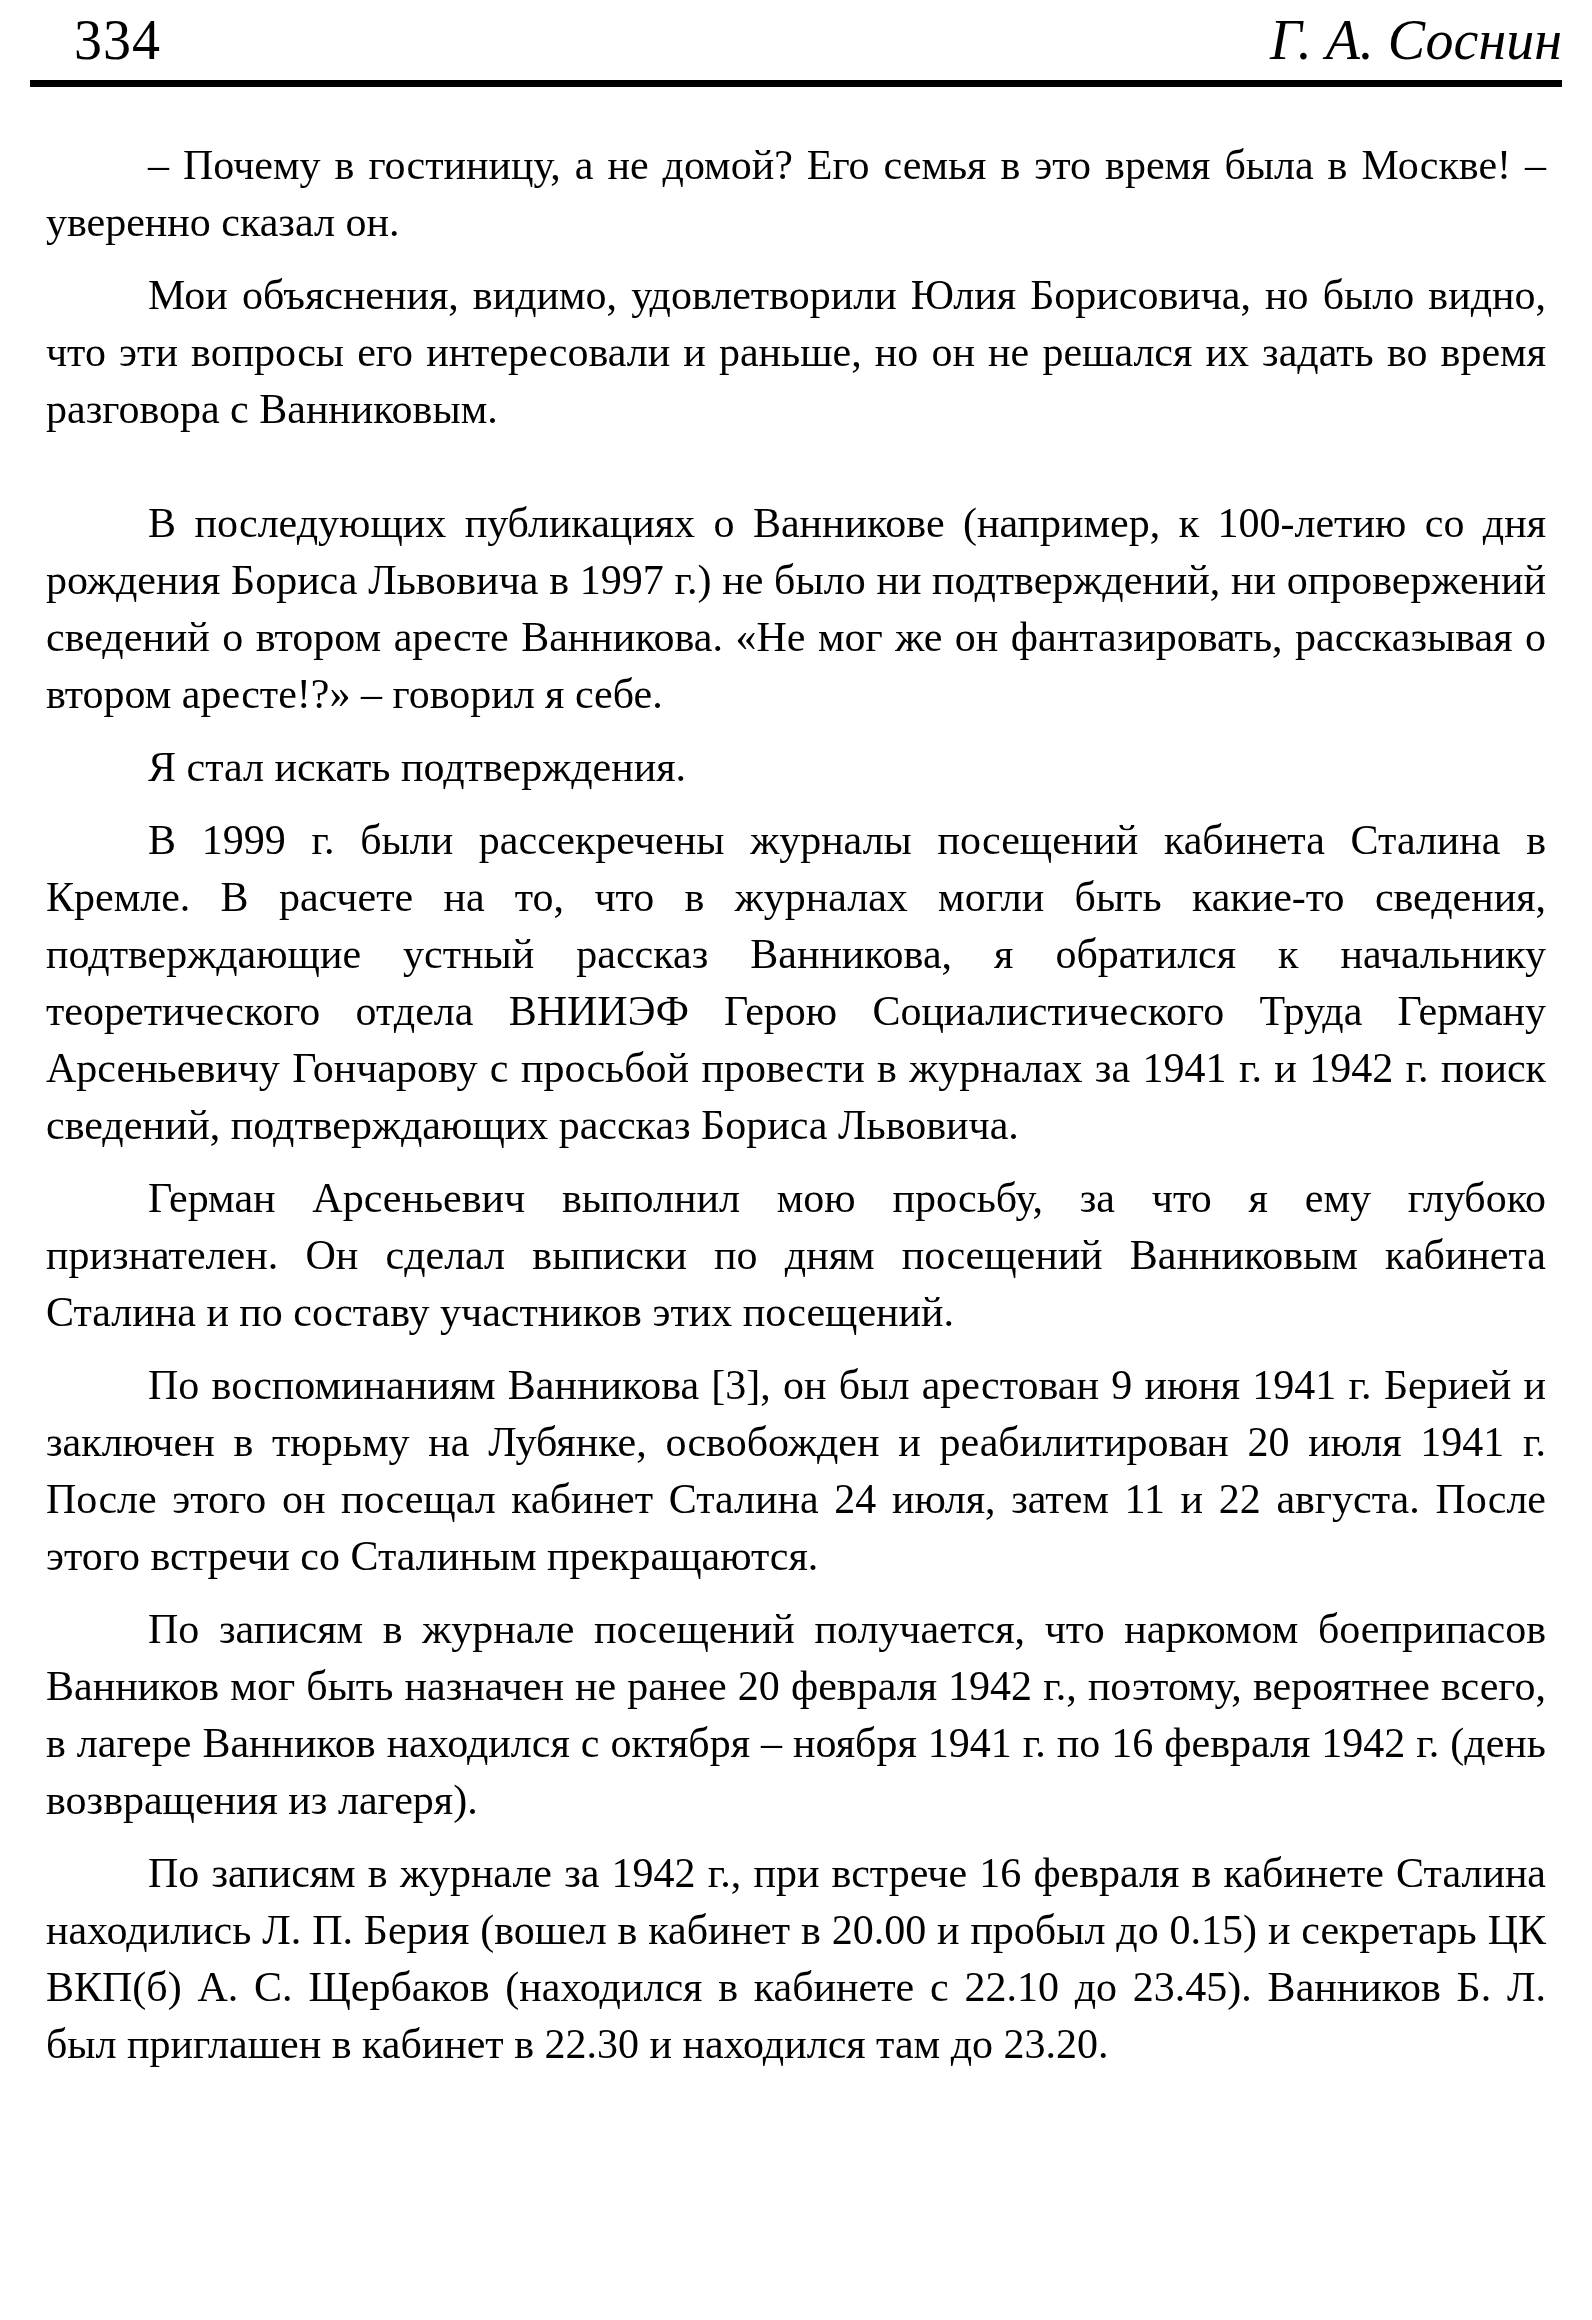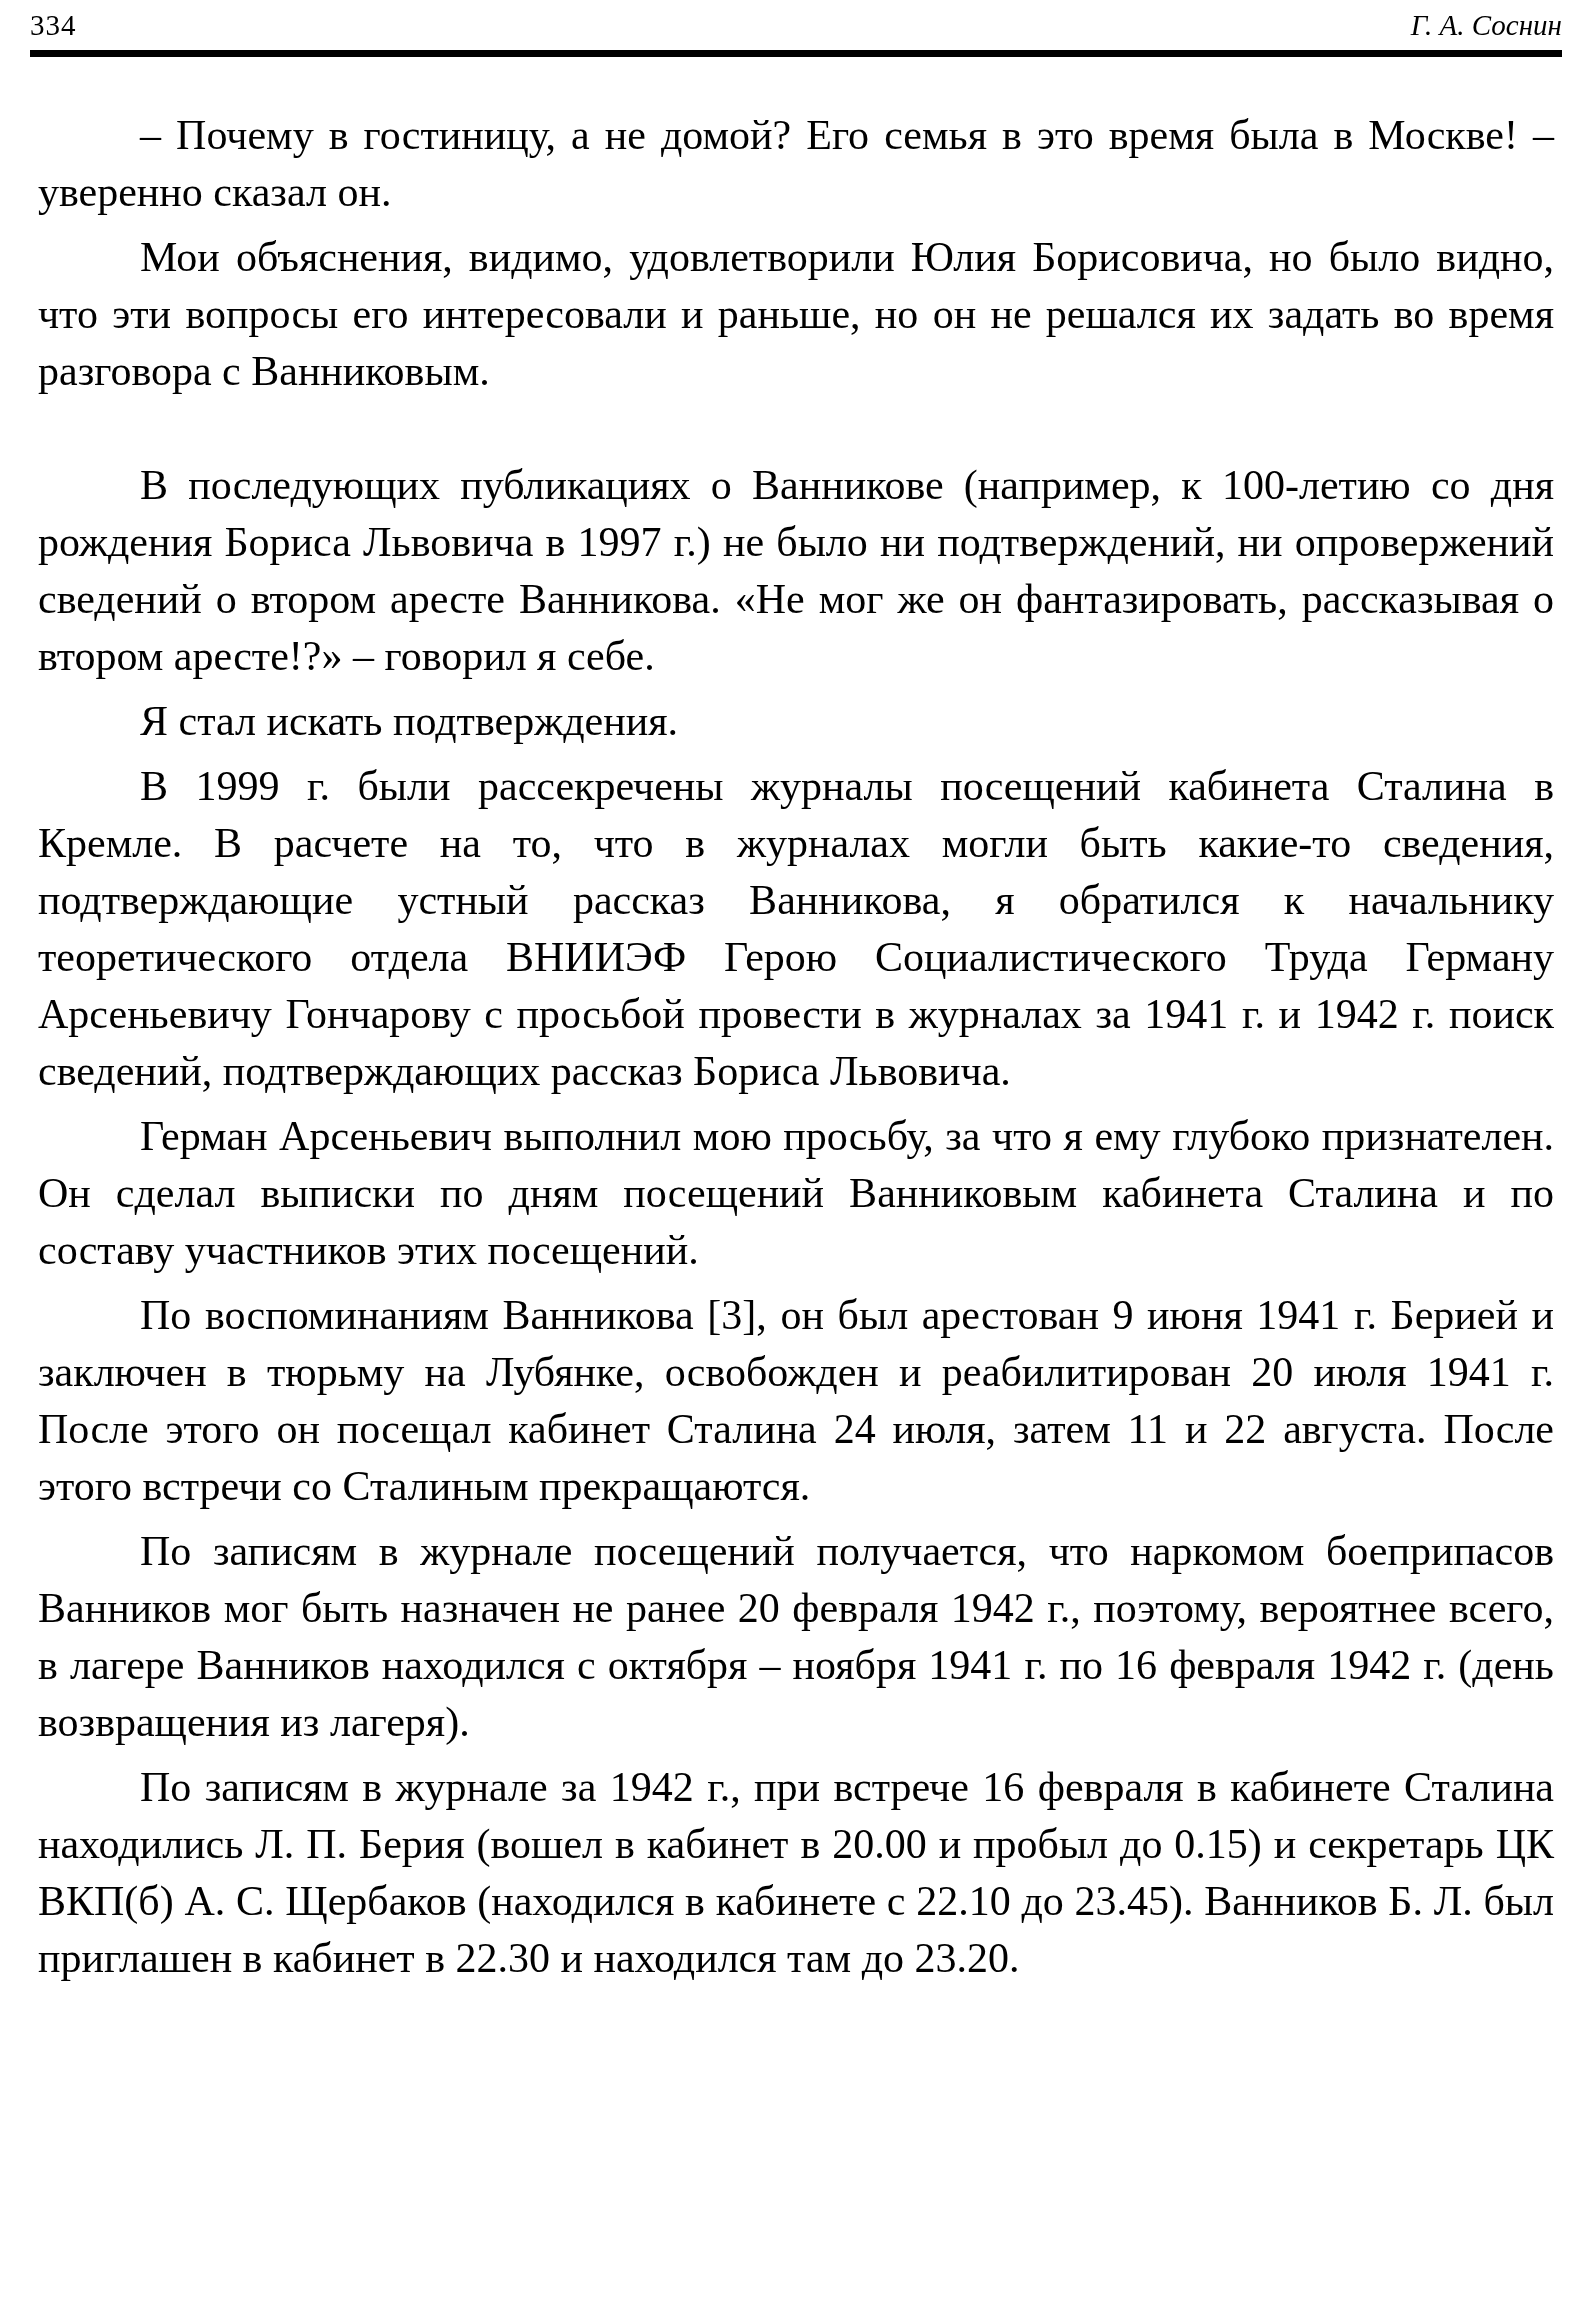--- a/index.html
+++ b/index.html
@@ -15,44 +15,45 @@
     background: #ffffff;
     color: #000000;
     font-family: "Liberation Serif", "DejaVu Serif", serif;
     padding: 8px 30px 0 30px;
     overflow: hidden;
   }
   .running-header {
     display: flex;
     justify-content: space-between;
     align-items: baseline;
-    font-size: 29px;
+    font-size: 56px;
     line-height: 1.1;
     padding-top: 2px;
+    margin-left: 44px;
   }
   .page-number {
     font-style: normal;
     letter-spacing: 1px;
   }
   .running-author {
     font-style: italic;
   }
   .header-rule {
     height: 7px;
     background: #000000;
     margin-top: 8px;
   }
   .text-block {
     margin-top: 50px;
     font-size: 42px;
     line-height: 57px;
     text-align: justify;
   }
   .text-block p {
-    margin: 8px;
+    margin: 16px;
     padding: 0;
     text-indent: 102px;
   }
   .text-block p.section-start {
     margin-top: 57px;
   }
 </style>
 </head>
 <body>
 

